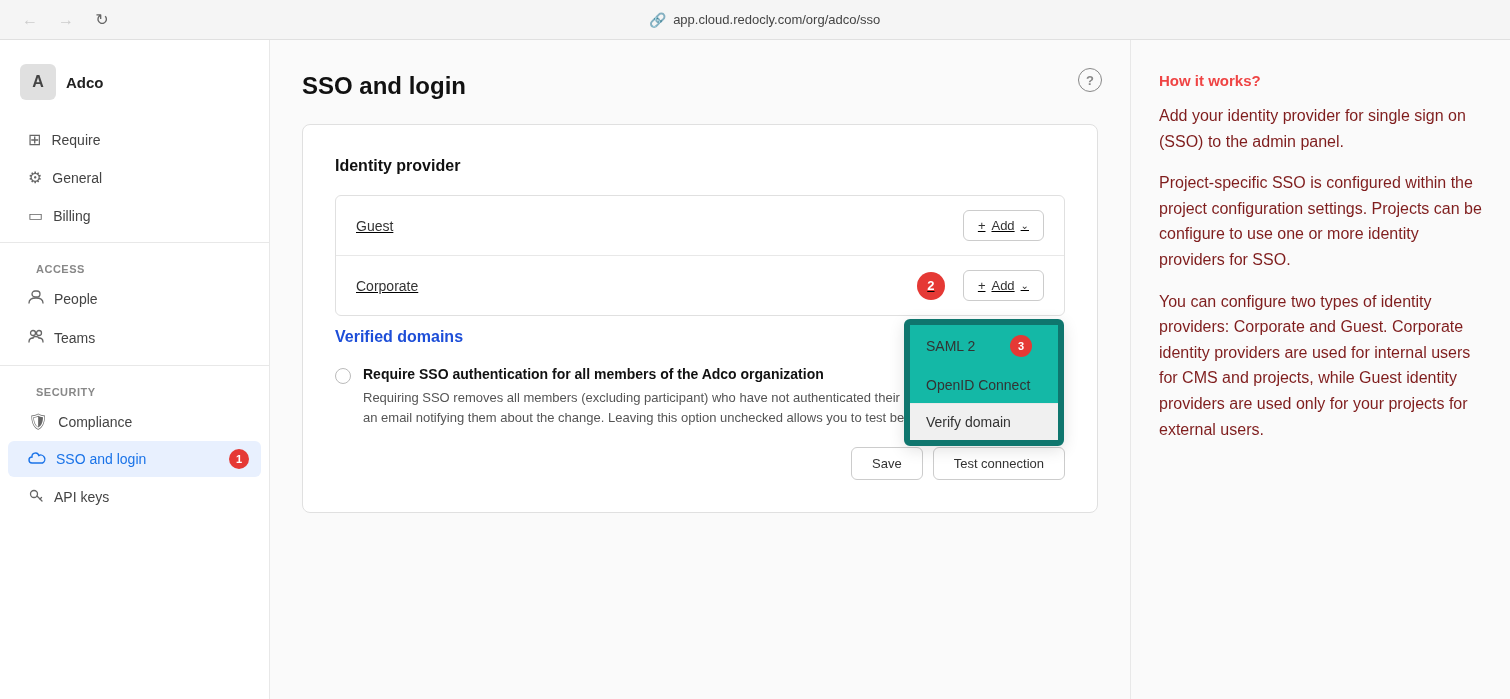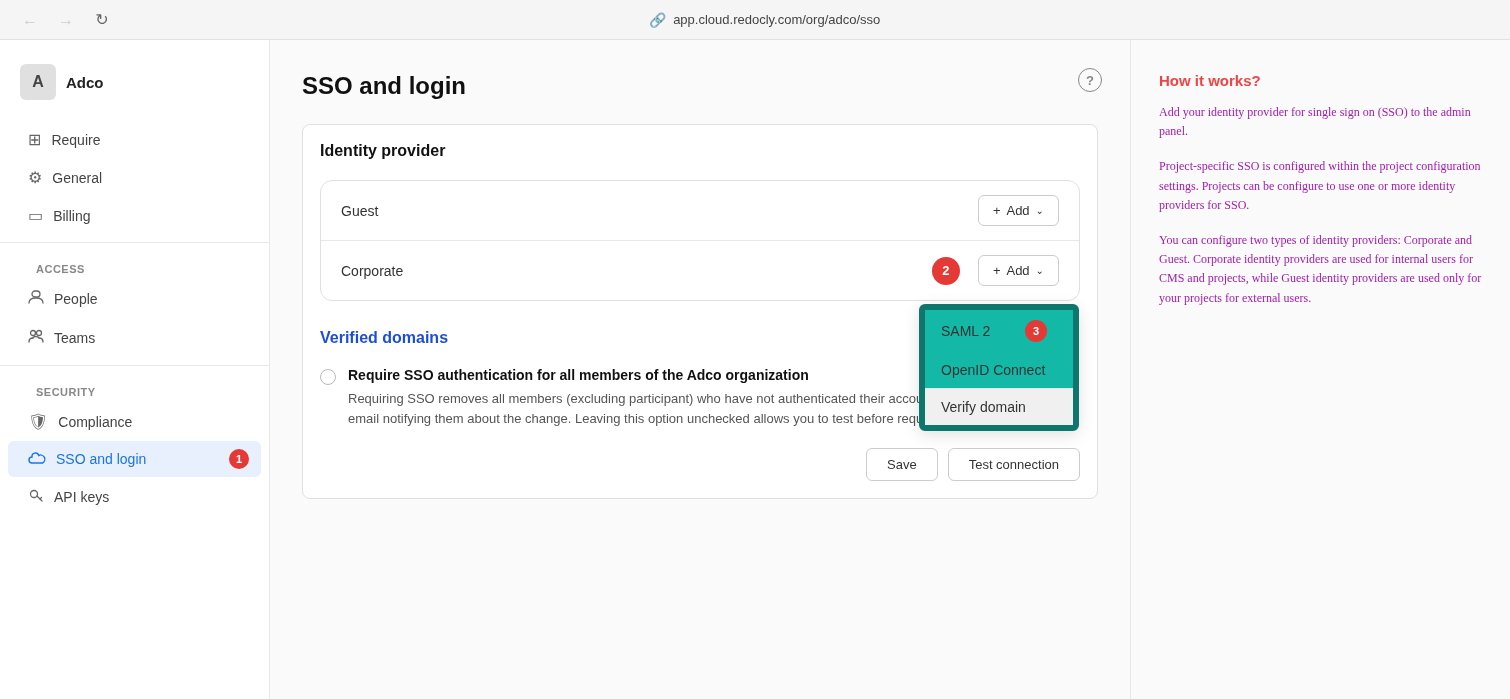--- a/index.html
+++ b/index.html
@@ -107,36 +107,37 @@
       display: flex; align-items: center; justify-content: center;
       color: #888; font-size: 13px; font-weight: 600;
       cursor: pointer;
     }
 
     
     .card {
       background: #fff;
       border: 1px solid #e0e0e0;
       border-radius: 8px;
-      padding: 17px;
+      padding: 32px;
       margin-bottom: 0;
     }
 
     .section-title {
       font-size: 16px; font-weight: 600; color: #111;
       margin-bottom: 20px;
     }
 
     
     .ip-table {
       border: 1px solid #e0e0e0;
-      border-radius: 12px;
+      border-radius: 6px;
       overflow: visible;
-      margin-bottom: 28px;
+      margin-bottom: 12px;
       position: relative;
+      text-decoration: underline;
     }
     .ip-row {
       display: flex; align-items: center;
       padding: 14px 20px;
       border-bottom: 1px solid #e8e8e8;
       position: relative;
     }
     .ip-row:last-child { border-bottom: none; }
     .ip-row-label { font-size: 14px; color: #333; flex: 1; }
 
@@ -241,23 +242,22 @@
       padding: 32px 28px;
       background: #fafafa;
       flex-shrink: 0;
       border-left: 1px solid #e8e8e8;
     }
     .how-title {
       font-size: 15px; font-weight: 600; color: #ef4444;
       margin-bottom: 14px;
     }
     .how-text {
-      font-size: 12px; color: #a21caf; line-height: 1.6;
+      font-size: 16px; color: #7f1d1d; line-height: 1.6;
       margin-bottom: 16px;
-      font-family: Liberation Serif, serif;
     }
 
     .ip-row-right { display: flex; align-items: center; gap: 8px; }
   </style>
 </head>
 <body>
 
 <div class="topbar">
   <div class="topbar-nav">
     <button class="nav-btn disabled" title="Back">←</button>

